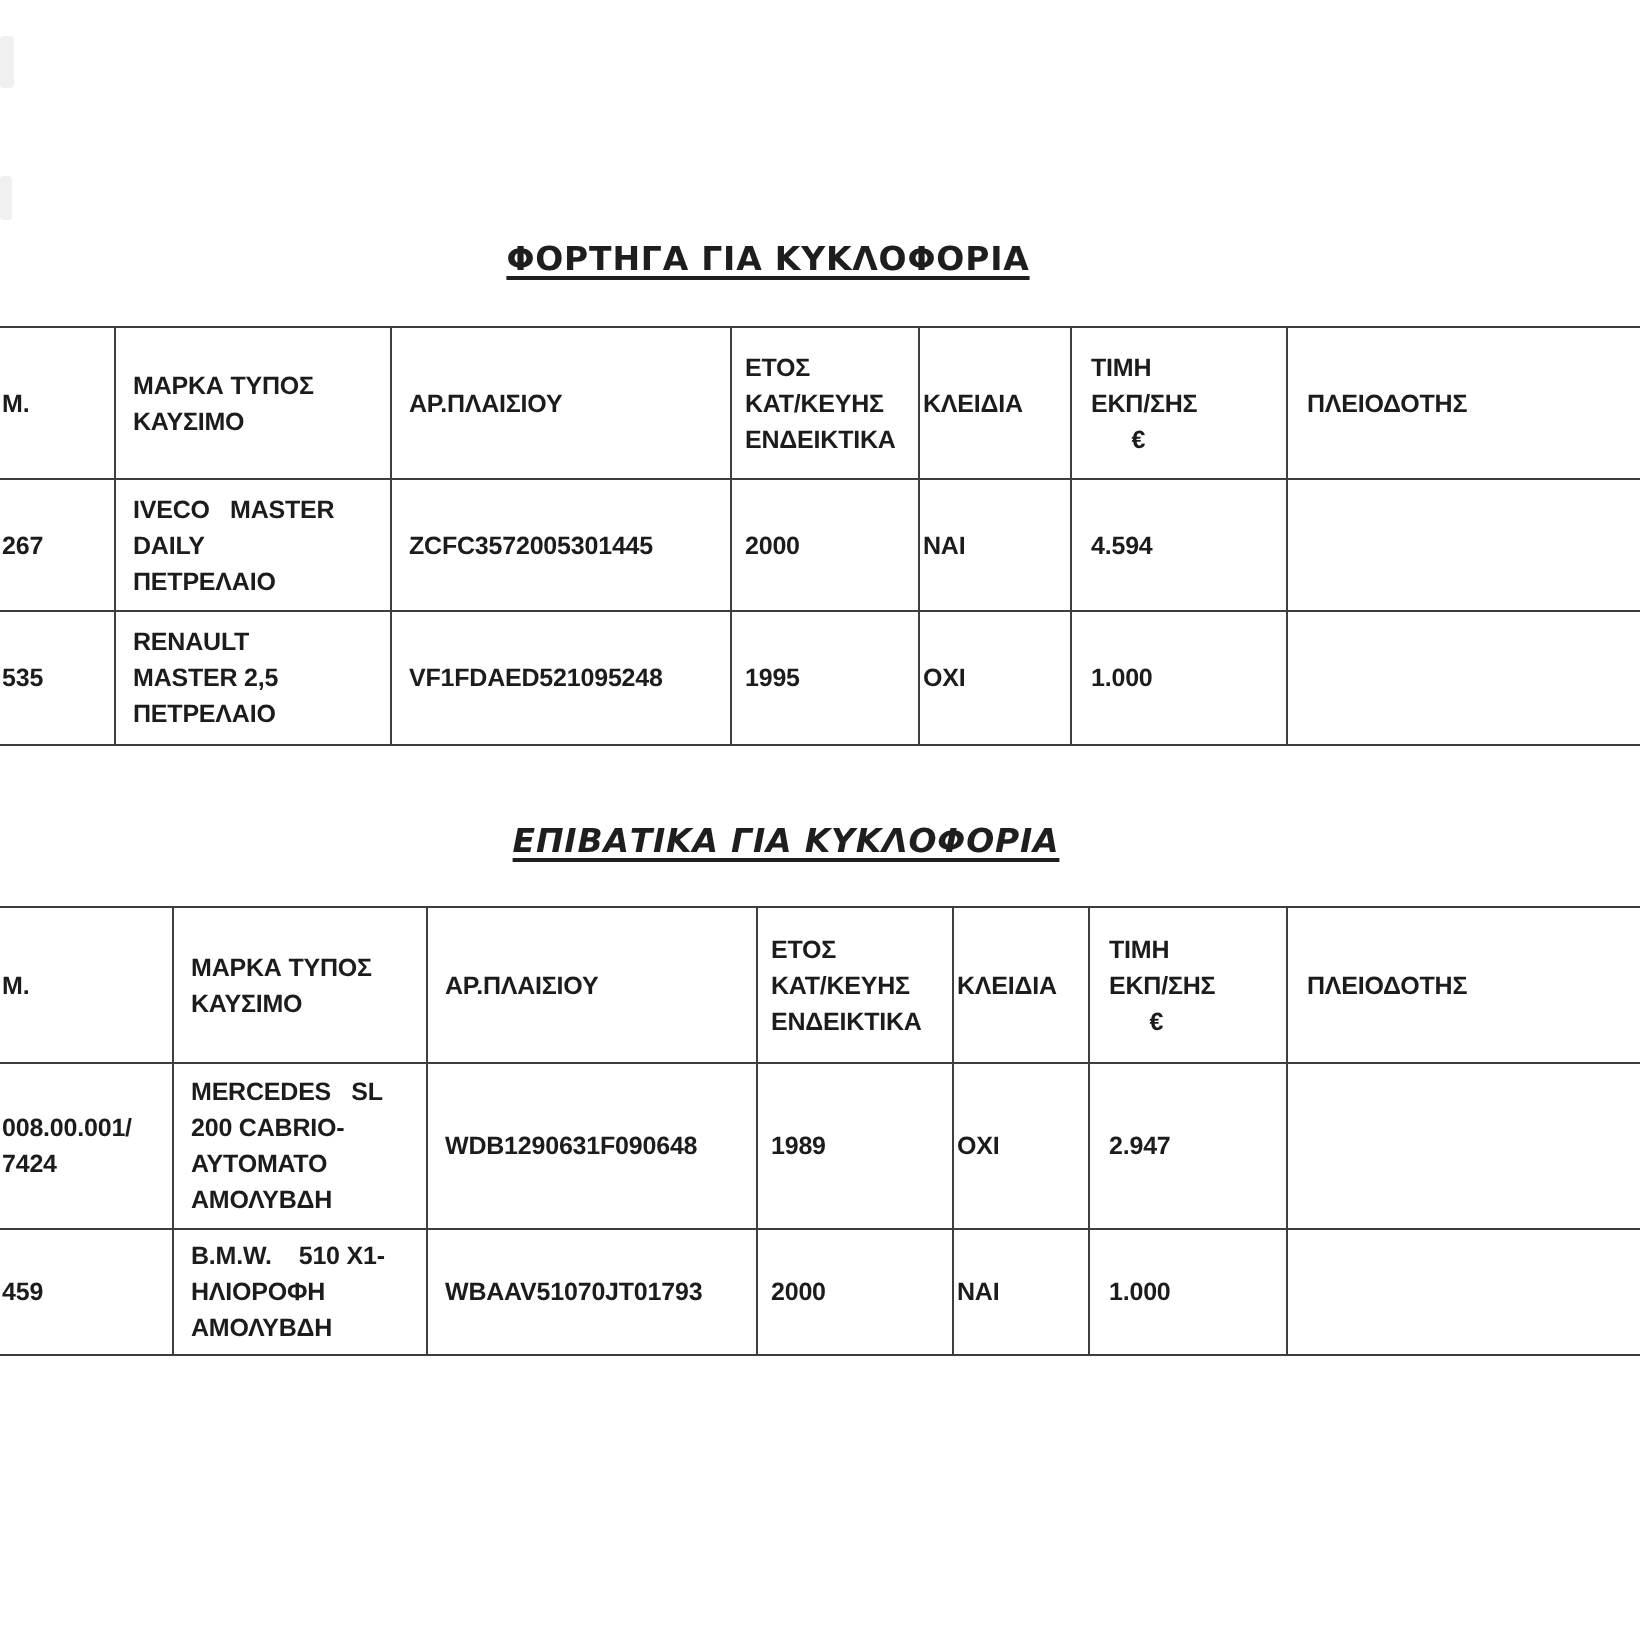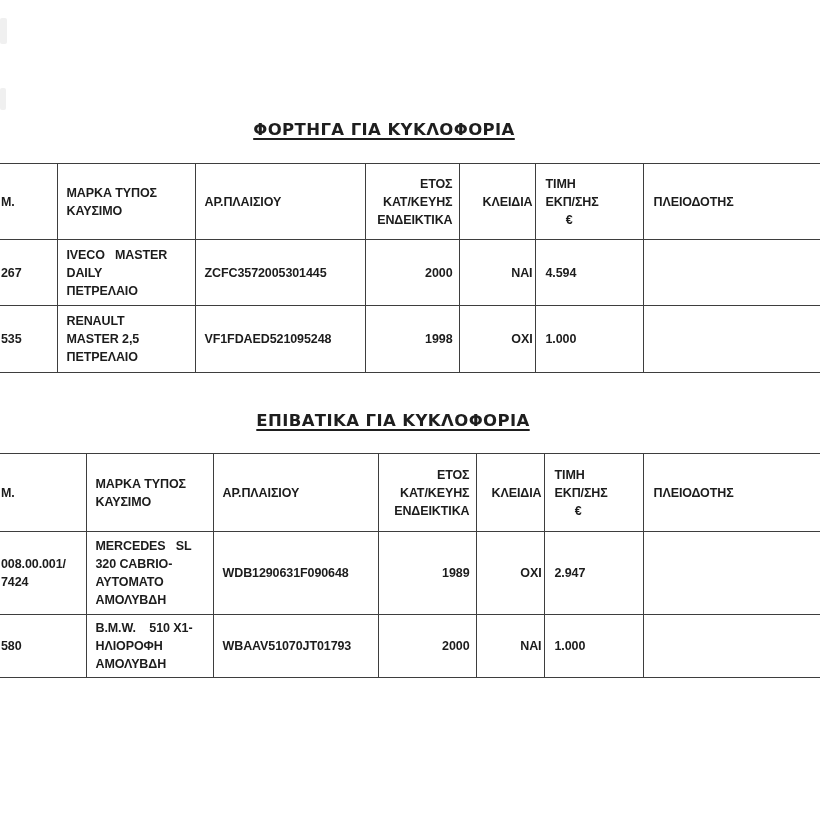--- a/index.html
+++ b/index.html
@@ -18,21 +18,21 @@
     font-weight:bold;
     font-size:16.5px;
     letter-spacing:0.4px;
     color:#1e1e1e;
     text-decoration:underline;
     text-decoration-thickness:1.5px;
     text-underline-offset:3px;
     white-space:nowrap;
   }
   #title-trucks{top:120px;left:-6px;width:780px;}
-  #title-cars{top:411px;left:0px;width:786px;}
+  #title-cars{top:411px;left:0px;width:786px;font-style:italic;}
 
   table.doc-table{
     position:absolute;
     border-collapse:collapse;
     table-layout:fixed;
     width:940px; 
     background:#ffffff;
   }
   #table-trucks{top:163px;left:0;}
   #table-cars{top:453px;left:0;}
@@ -44,23 +44,23 @@
     line-height:18px;
     vertical-align:middle;
     padding:4px 6px 4px 9px;
     white-space:pre-wrap;
     overflow:hidden;
     letter-spacing:-0.1px;
   }
   
   .doc-table td:first-child{border-left:none;padding-left:1px;}
   
-  .doc-table td:nth-child(4){padding-left:7px;text-align:right;}
+  .doc-table td:nth-child(4){padding-left:7px;}
   
-  .doc-table td:nth-child(5){text-align:right;padding-left:2px;padding-right:2px;}
+  .doc-table td:nth-child(5){text-align:left;padding-left:2px;padding-right:2px;}
   
   .doc-table td:nth-child(6){padding-left:10px;}
   .doc-table td:nth-child(7){padding-left:10px;}
 
   
   .scan-smudge{position:absolute;background:#6a6a6a;opacity:0.10;border-radius:2px;}
   #smudge-1{left:0;top:18px;width:7px;height:26px;}
   #smudge-2{left:0;top:88px;width:6px;height:22px;}
 </style>
 </head>
@@ -106,21 +106,21 @@
       <td>ΝΑΙ</td>
       <td>4.594</td>
       <td></td>
     </tr>
     <tr style="height:67px">
       <td>535</td>
       <td>RENAULT
 MASTER 2,5
 ΠΕΤΡΕΛΑΙΟ</td>
       <td>VF1FDAED521095248</td>
-      <td>1998</td>
+      <td>1995</td>
       <td>ΟΧΙ</td>
       <td>1.000</td>
       <td></td>
     </tr>
   </tbody>
 </table>
 
 <div class="section-title" id="title-cars">ΕΠΙΒΑΤΙΚΑ ΓΙΑ ΚΥΚΛΟΦΟΡΙΑ</div>
 
 <table class="doc-table" id="table-cars">
@@ -145,31 +145,31 @@
       <td>ΚΛΕΙΔΙΑ</td>
       <td>ΤΙΜΗ
 ΕΚΠ/ΣΗΣ
       €</td>
       <td>ΠΛΕΙΟΔΟΤΗΣ</td>
     </tr>
     <tr style="height:83px">
       <td>008.00.001/
 7424</td>
       <td>MERCEDES   SL
-320 CABRIO-
+200 CABRIO-
 ΑΥΤΟΜΑΤΟ
 ΑΜΟΛΥΒΔΗ</td>
       <td>WDB1290631F090648</td>
       <td>1989</td>
       <td>ΟΧΙ</td>
       <td>2.947</td>
       <td></td>
     </tr>
     <tr style="height:61px">
-      <td>580</td>
+      <td>459</td>
       <td>B.M.W.    510 X1-
 ΗΛΙΟΡΟΦΗ
 ΑΜΟΛΥΒΔΗ</td>
       <td>WBAAV51070JT01793</td>
       <td>2000</td>
       <td>ΝΑΙ</td>
       <td>1.000</td>
       <td></td>
     </tr>
   </tbody>

